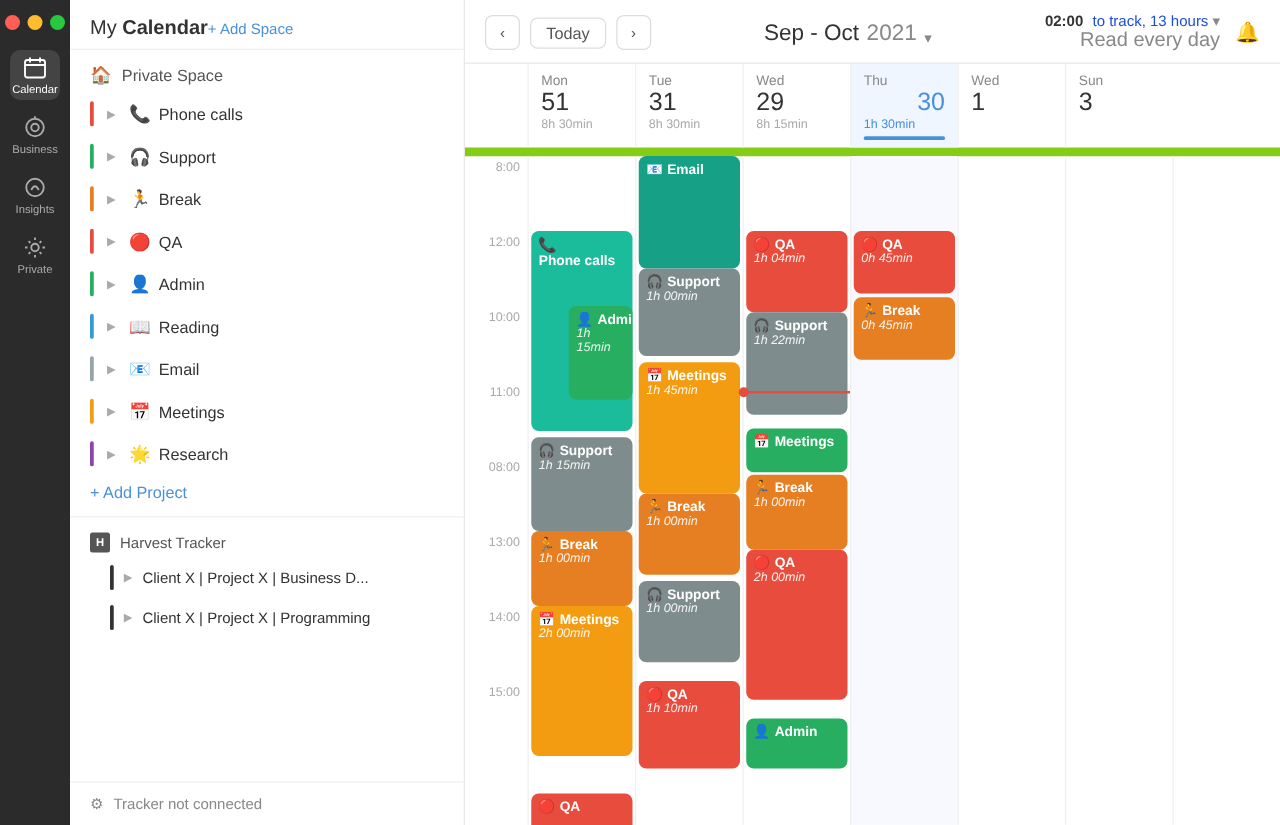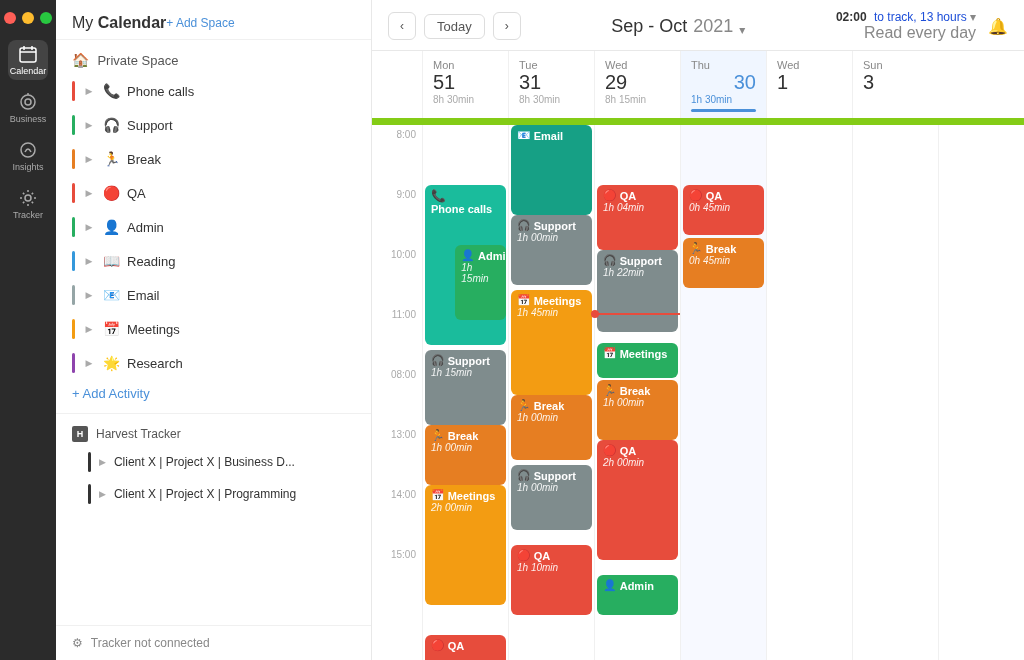--- a/index.html
+++ b/index.html
@@ -240,21 +240,21 @@
         <circle cx="10" cy="10" r="7"></circle>
         <path d="M7 12 Q10 6 13 12"></path>
       </svg>
     <span>Insights</span>
   </div>
   <div class="nav-icon">
     <svg viewBox="0 0 20 20" fill="none" stroke="currentColor" stroke-width="1.5">
         <circle cx="10" cy="10" r="3"></circle>
         <path d="M10 2v2M10 16v2M2 10h2M16 10h2M4.9 4.9l1.4 1.4M13.7 13.7l1.4 1.4M4.9 15.1l1.4-1.4M13.7 6.3l1.4-1.4"></path>
       </svg>
-    <span>Tracker</span>
+    <span>Private</span>
   </div>
 </div>
 
 <div class="sidebar">
   <div class="sidebar-header">
     <div class="sidebar-title">My <strong>Calendar</strong></div>
     <div class="add-space-btn">+ Add Space</div>
   </div>
 
   <div class="sidebar-section">
@@ -311,21 +311,21 @@
       <div class="activity-emoji">📅</div>
       <div class="activity-name">Meetings</div>
     </div>
     <div class="activity-item">
       <div class="color-bar" style="background:#8e44ad"></div>
       <div class="play-btn">▶</div>
       <div class="activity-emoji">🌟</div>
       <div class="activity-name">Research</div>
     </div>
 
-    <div class="add-activity">+ Add Activity</div>
+    <div class="add-activity">+ Add Project</div>
   </div>
 
   <div class="harvest-section">
     <div class="harvest-item">
       <div class="harvest-icon">H</div>
       <span>Harvest Tracker</span>
     </div>
     <div class="client-item">
       <div class="client-bar"></div>
       <span class="client-play">▶</span>
@@ -404,21 +404,21 @@
         <div class="day-name">Sun</div>
         <div class="day-number">3</div>
         <div class="day-hours"></div>
       </div>
     </div>
 
     <div class="calendar-body">
 
       <div class="time-column">
         <div class="time-slot">8:00</div>
-        <div class="time-slot">9:00</div>
+        <div class="time-slot">12:00</div>
         <div class="time-slot">10:00</div>
         <div class="time-slot">11:00</div>
         <div class="time-slot">08:00</div>
         <div class="time-slot">13:00</div>
         <div class="time-slot">14:00</div>
         <div class="time-slot">15:00</div>
       </div>
 
       <div class="day-column" style="position:relative;">
         <div style="position:absolute;top:0;left:0;right:0;height:480px;">

